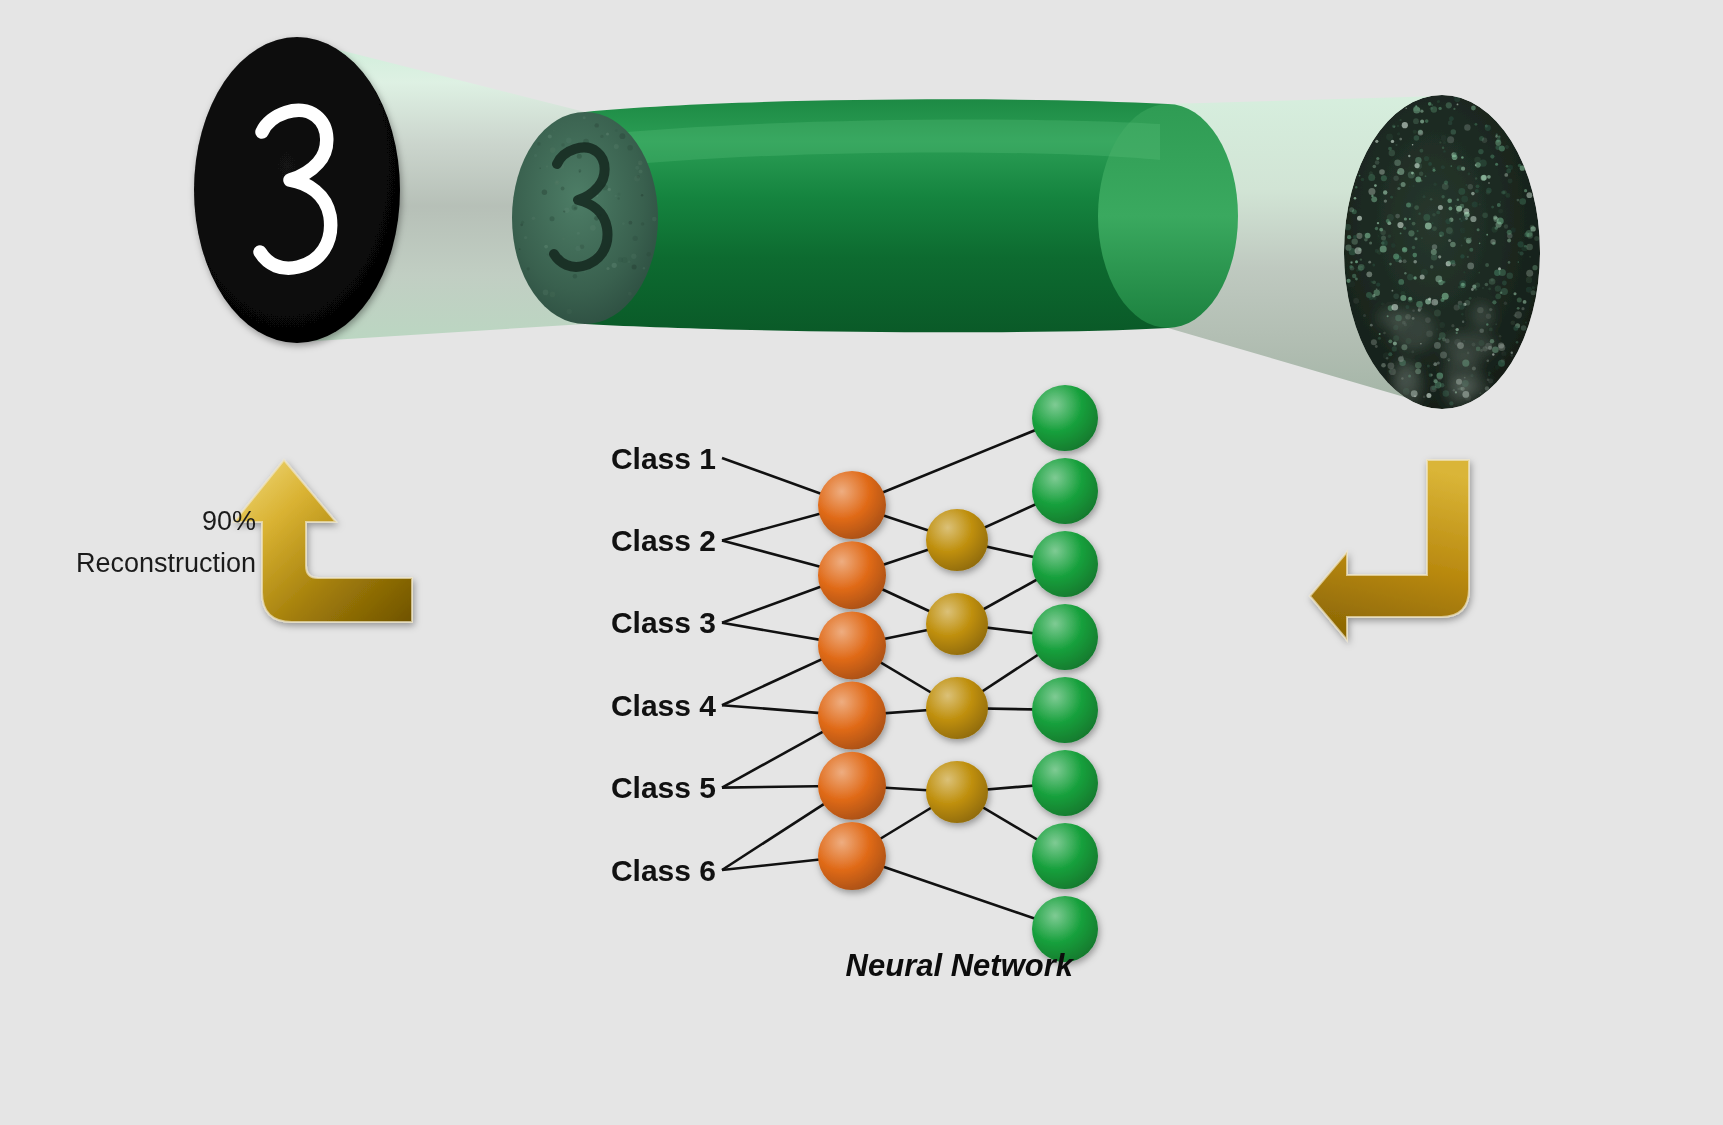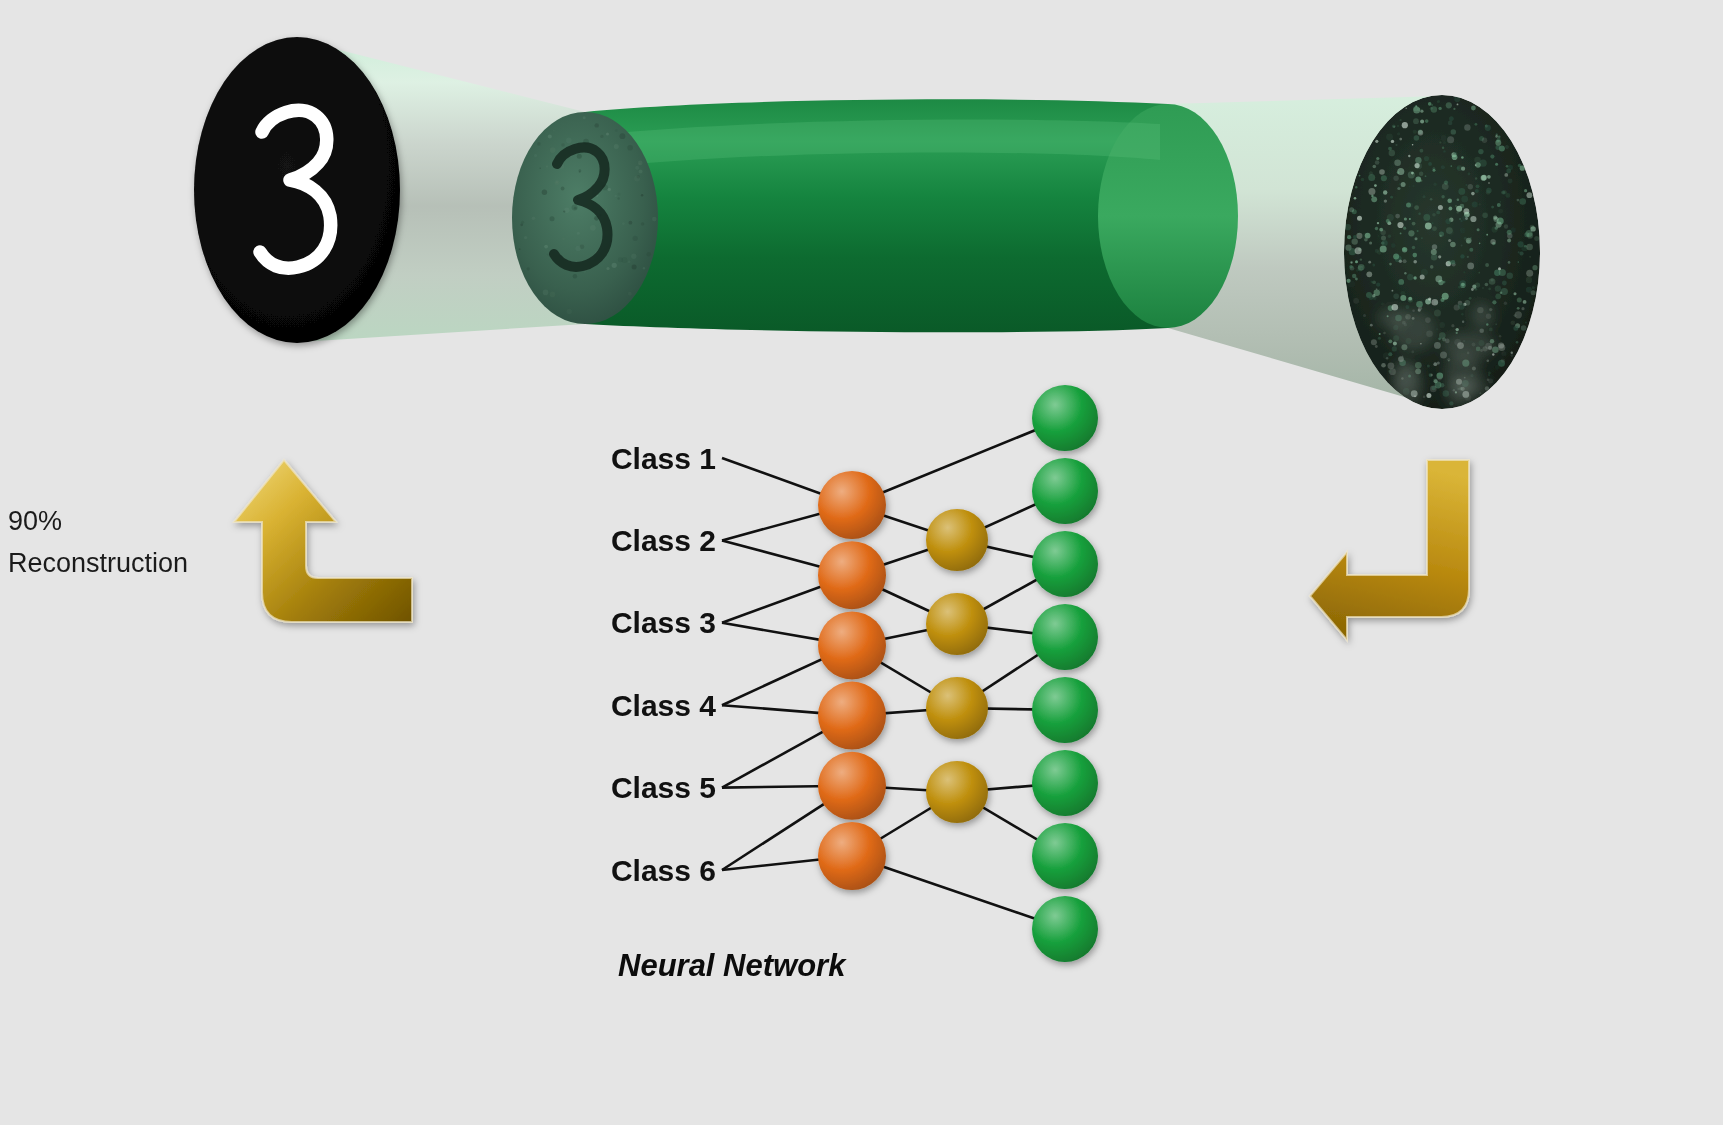--- a/index.html
+++ b/index.html
@@ -1,21 +1,21 @@
 <!DOCTYPE html>
 <html><head>
 <meta charset="utf-8">
 <style>
   html,body{margin:0;padding:0;background:#ffffff;}
   .stage{position:relative;width:1723px;height:1125px;background:#e5e5e5;overflow:hidden;
          font-family:"Liberation Sans",sans-serif;}
   .stage > svg{position:absolute;left:0;top:0;}
-  .accuracy{position:absolute;left:8px;top:501px;width:248px;text-align:left;
+  .accuracy{position:absolute;left:8px;top:501px;width:248px;text-align:right;
             font-size:27px;line-height:1.55;color:#1b1b1b;}
-  .caption{position:absolute;left:618px;top:948px;width:455px;text-align:left;
+  .caption{position:absolute;left:618px;top:948px;width:455px;text-align:right;
            font-style:italic;font-weight:700;font-size:31px;color:#0c0c0c;}
 </style>
 </head>
 <body>
 
 <div class="stage">
 
   <svg id="scene" viewBox="0 0 1723 1125" width="1723" height="1125">
     <defs id="scene-defs">
       <linearGradient id="coneLeftGrad" x1="0" y1="0" x2="0" y2="1">

